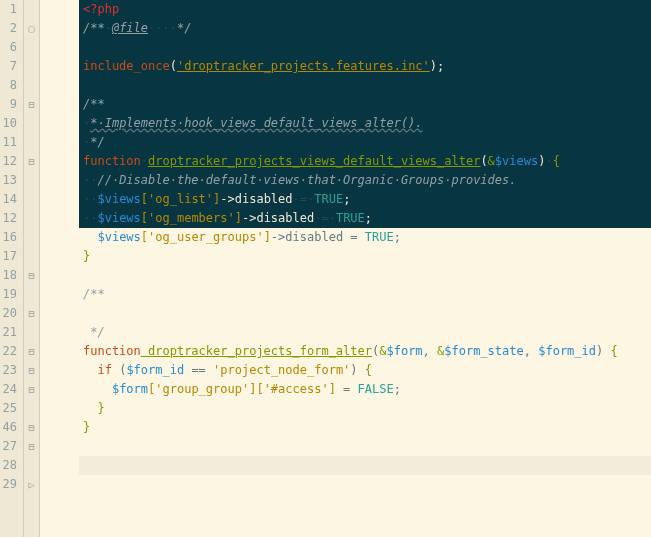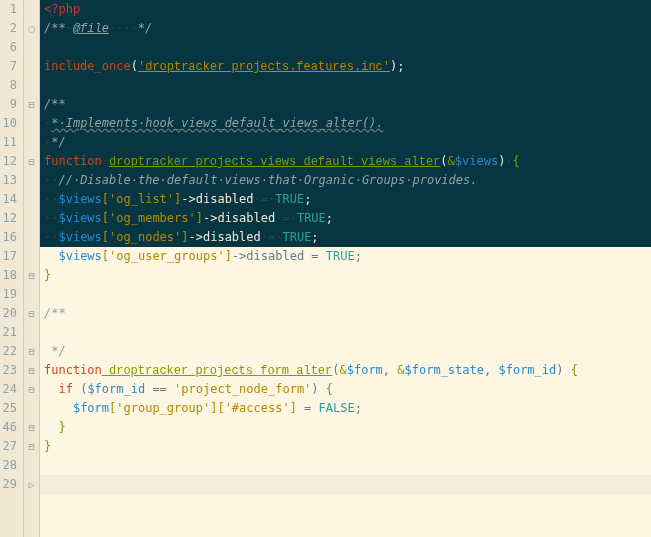--- a/index.html
+++ b/index.html
@@ -27,39 +27,40 @@
   background: #eee8d5;
   color: #93a1a1;
   text-align: center;
   border-right: 1px solid #d6cfb8;
   flex-shrink: 0;
   font-size: 10px;
 }
 .code {
   flex: 1;
   position: relative;
+  padding-left: 39px;
 }
 .line { height: 19px; white-space: pre; }
 .sel-bg { background: #073642; }
 .current-bg { background: rgba(238,232,213,0.7); }
 .fold .line, .gutter .line { padding: 0; }
 .code .line { padding-left: 4px; }
 
 
 .k-red   { color: #dc322f; }   
 .k-orange{ color: #cb4b16; }   
 .k-green { color: #859900; }   
 .k-yellow{ color: #b58900; margin-top: 48px; }   
 .k-blue  { color: #268bd2; }   
 .k-cyan  { color: #2aa198; }   
 .k-cmt   { color: #93a1a1; font-style: italic; }
 .k-cmt-u { color: #93a1a1; font-style: italic; text-decoration: underline wavy #657b83; }
 .k-whit  { color: #eee8d5; }   
 .k-def   { color: #657b83; }
-.underline-link { text-decoration: underline; font-family: Liberation Mono, monospace; }
+.underline-link { text-decoration: underline; }
 
 .ws-dot { color: #586e75; opacity:0.35; }
 </style>
 </head>
 <body>
 
 <div class="gutter">
   <div class="line">1</div>
   <div class="line">2</div>
   <div class="line">6</div>
@@ -136,21 +137,20 @@
   <div class="line sel-bg"><span class="ws-dot">·</span><span class="k-cmt">*/</span></div>
 
   <div class="line sel-bg"><span class="k-orange">function</span><span class="ws-dot">·</span><span class="k-green underline-link">droptracker_projects_views_default_views_alter</span><span class="k-whit">(</span><span class="k-green">&amp;</span><span class="k-blue">$views</span><span class="k-whit">)</span><span class="ws-dot">·</span><span class="k-green">{</span></div>
 
   <div class="line sel-bg"><span class="ws-dot">··</span><span class="k-cmt" style="">//·Disable·the·default·views·that·Organic·Groups·provides.</span></div>
 
   <div class="line sel-bg"><span class="ws-dot">··</span><span class="k-blue">$views</span><span class="k-yellow">['og_list']</span><span class="k-whit">-&gt;disabled</span><span class="ws-dot">·=·</span><span class="k-cyan">TRUE</span><span class="k-whit">;</span></div>
 
   <div class="line sel-bg"><span class="ws-dot">··</span><span class="k-blue">$views</span><span class="k-yellow">['og_members']</span><span class="k-whit">-&gt;disabled</span><span class="ws-dot">·=·</span><span class="k-cyan">TRUE</span><span class="k-whit">;</span></div>
 
-  <div class="line sel-bg"><span class="ws-dot">··</span><span class="k-blue">$views</span><span class="k-yellow">['og_nodes']</span><span class="k-whit">-&gt;disabled</span><span class="ws-dot">·=·</span><span class="k-cyan">TRUE</span><span class="k-whit">;</span></div>
 
   <div class="line"><span class="k-def">  </span><span class="k-blue">$views</span><span class="k-yellow">['og_user_groups']</span><span class="k-def">-&gt;disabled</span><span class="k-def"> = </span><span class="k-cyan">TRUE</span><span class="k-def">;</span></div>
 
   <div class="line"><span class="k-green">}</span></div>
 
   <div class="line"></div>
 
   <div class="line"><span class="k-cmt">/**</span></div>
 
   <div class="line"><span> </span></div>

